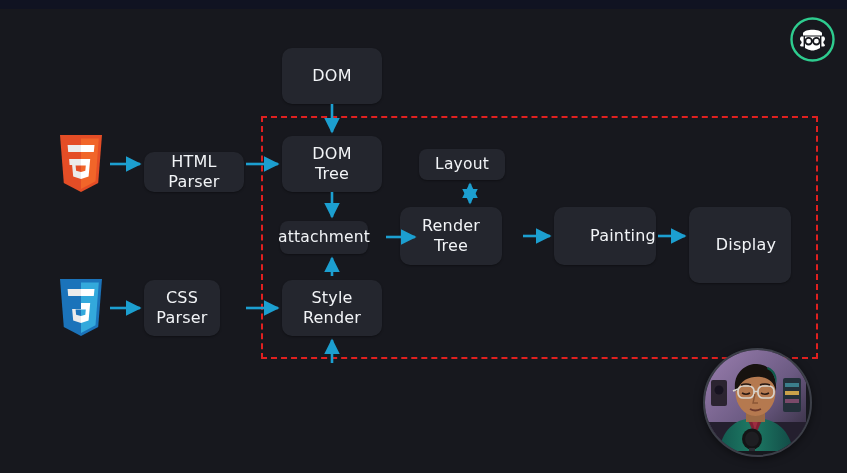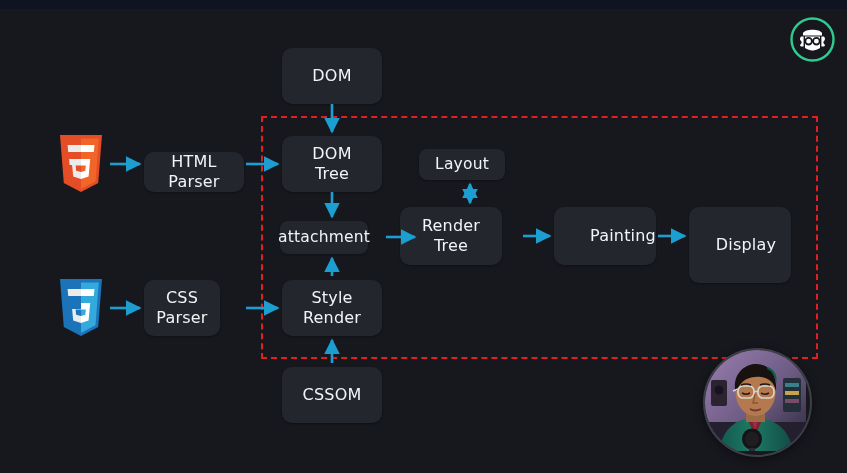--- a/index.html
+++ b/index.html
@@ -169,23 +169,20 @@
   <div class="node" style="left:144px; top:280px; width:76px; height:56px; flex-direction:column;">
     <span>CSS</span>
     <span>Parser</span>
   </div>
 
   <div class="node" style="left:282px; top:280px; width:100px; height:56px; flex-direction:column;">
     <span>Style</span>
     <span>Render</span>
   </div>
 
-  <div class="node" style="left:282px; top:367px; width:100px; height:56px;">
-    <span>CSSOM</span>
-  </div>
 
   <svg class="arrow" style="left:0; top:0; width:847px; height:473px; position:absolute;" width="847" height="473">
     <defs>
       <marker id="ah" markerWidth="7" markerHeight="7" refX="5.4" refY="3" orient="auto" markerUnits="strokeWidth">
         <path d="M0,0 L6,3 L0,6 z" fill="#1c9fd0"></path>
       </marker>
       <marker id="ah-start" markerWidth="7" markerHeight="7" refX="0.6" refY="3" orient="auto" markerUnits="strokeWidth">
         <path d="M6,0 L0,3 L6,6 z" fill="#1c9fd0"></path>
       </marker>
     </defs>

